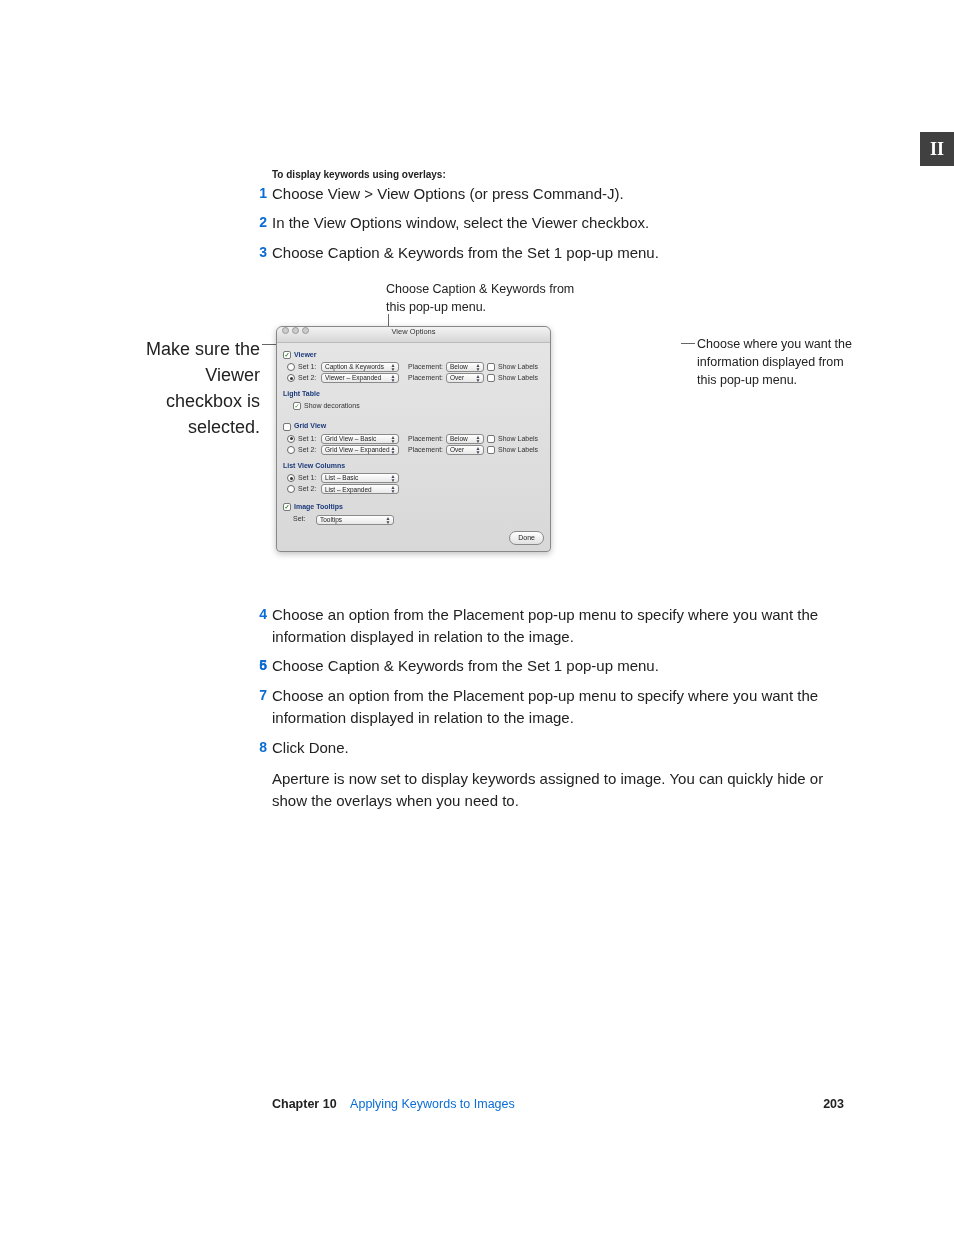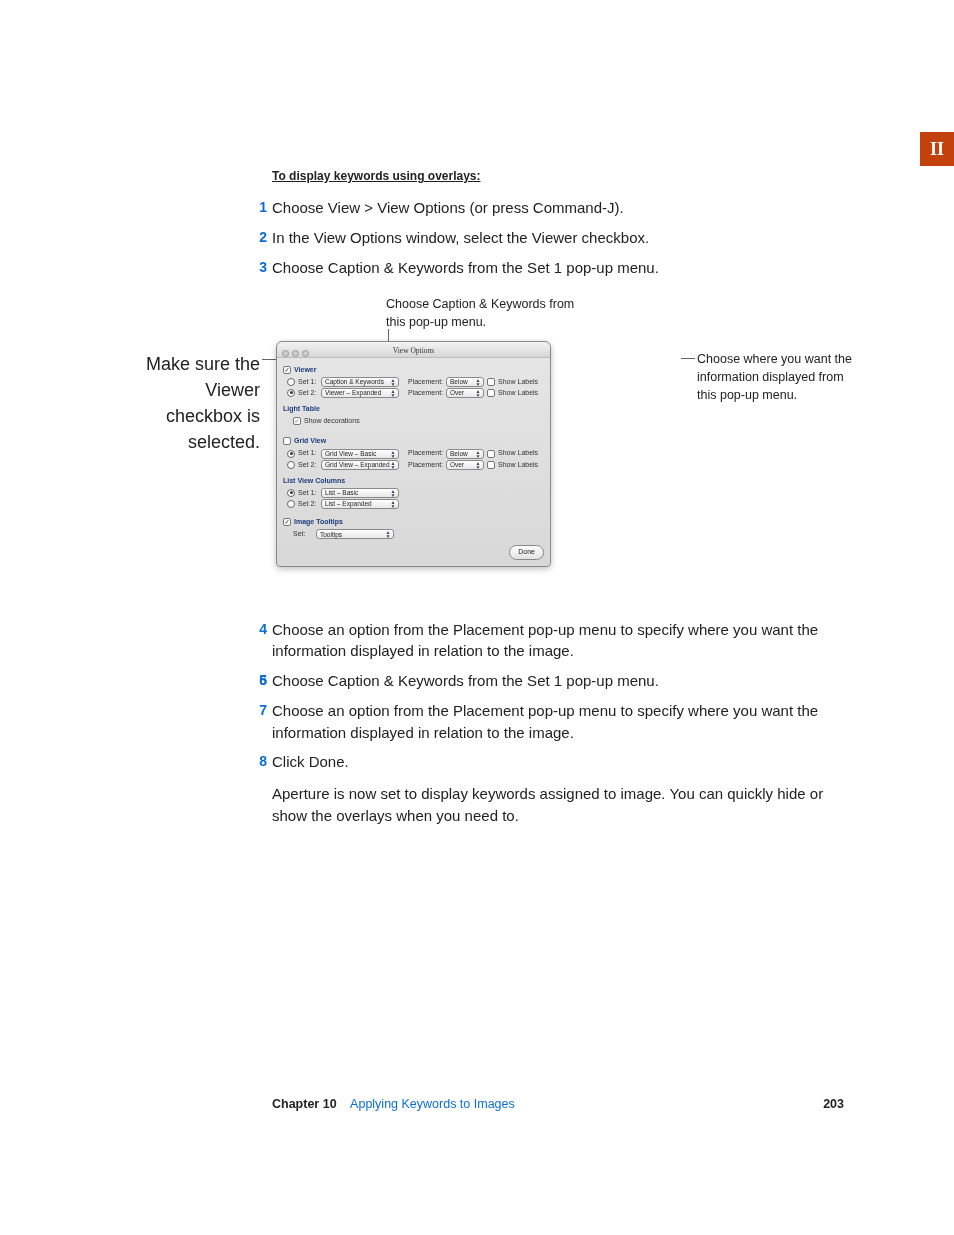--- a/index.html
+++ b/index.html
@@ -12,40 +12,39 @@
     position: relative;
     font-size: 15px;
     line-height: 1.45;
   }
   .part-tab {
     position: absolute;
     top: 132px;
     right: 0;
     width: 34px;
     height: 34px;
-    background: #c2410c;
+    background: #404040;
     color: #fff;
     font-weight: 700;
     font-size: 18px;
     display: flex;
     align-items: center;
     justify-content: center;
     font-family: Georgia, serif;
   }
   .content {
     position: absolute;
     left: 272px;
     top: 168px;
     width: 570px;
   }
   .section-title {
     font-weight: 700;
-    margin-bottom: 12px;
-    font-size: 12px;
-    text-decoration: underline;
+    margin-bottom: 0;
+    font-size: 10px;
   }
   ol.steps {
     list-style: none;
     counter-reset: step;
     margin: 0;
     padding: 0;
   }
   ol.steps > li {
     position: relative;
     padding-left: 0px;
@@ -133,23 +132,22 @@
     border-radius: 6px 6px 4px 4px;
     font-size: 7px;
     box-shadow: 0 2px 6px rgba(0,0,0,0.25);
   }
   .titlebar {
     height: 16px;
     background: linear-gradient(#f3f3f3, #d6d6d6);
     border-bottom: 1px solid #bbb;
     border-radius: 6px 6px 0 0;
     display: flex;
-    align-items: flex-end;
-    position: relative;
-    font-family: Liberation Serif, serif;
+    align-items: flex-start;
+    position: relative;
   }
   .traffic {
     display: flex;
     gap: 3px;
     margin-left: 5px;
   }
   .traffic span {
     width: 7px; height: 7px; border-radius: 50%;
     background: #ccc; border: 0.5px solid #999;
   }

